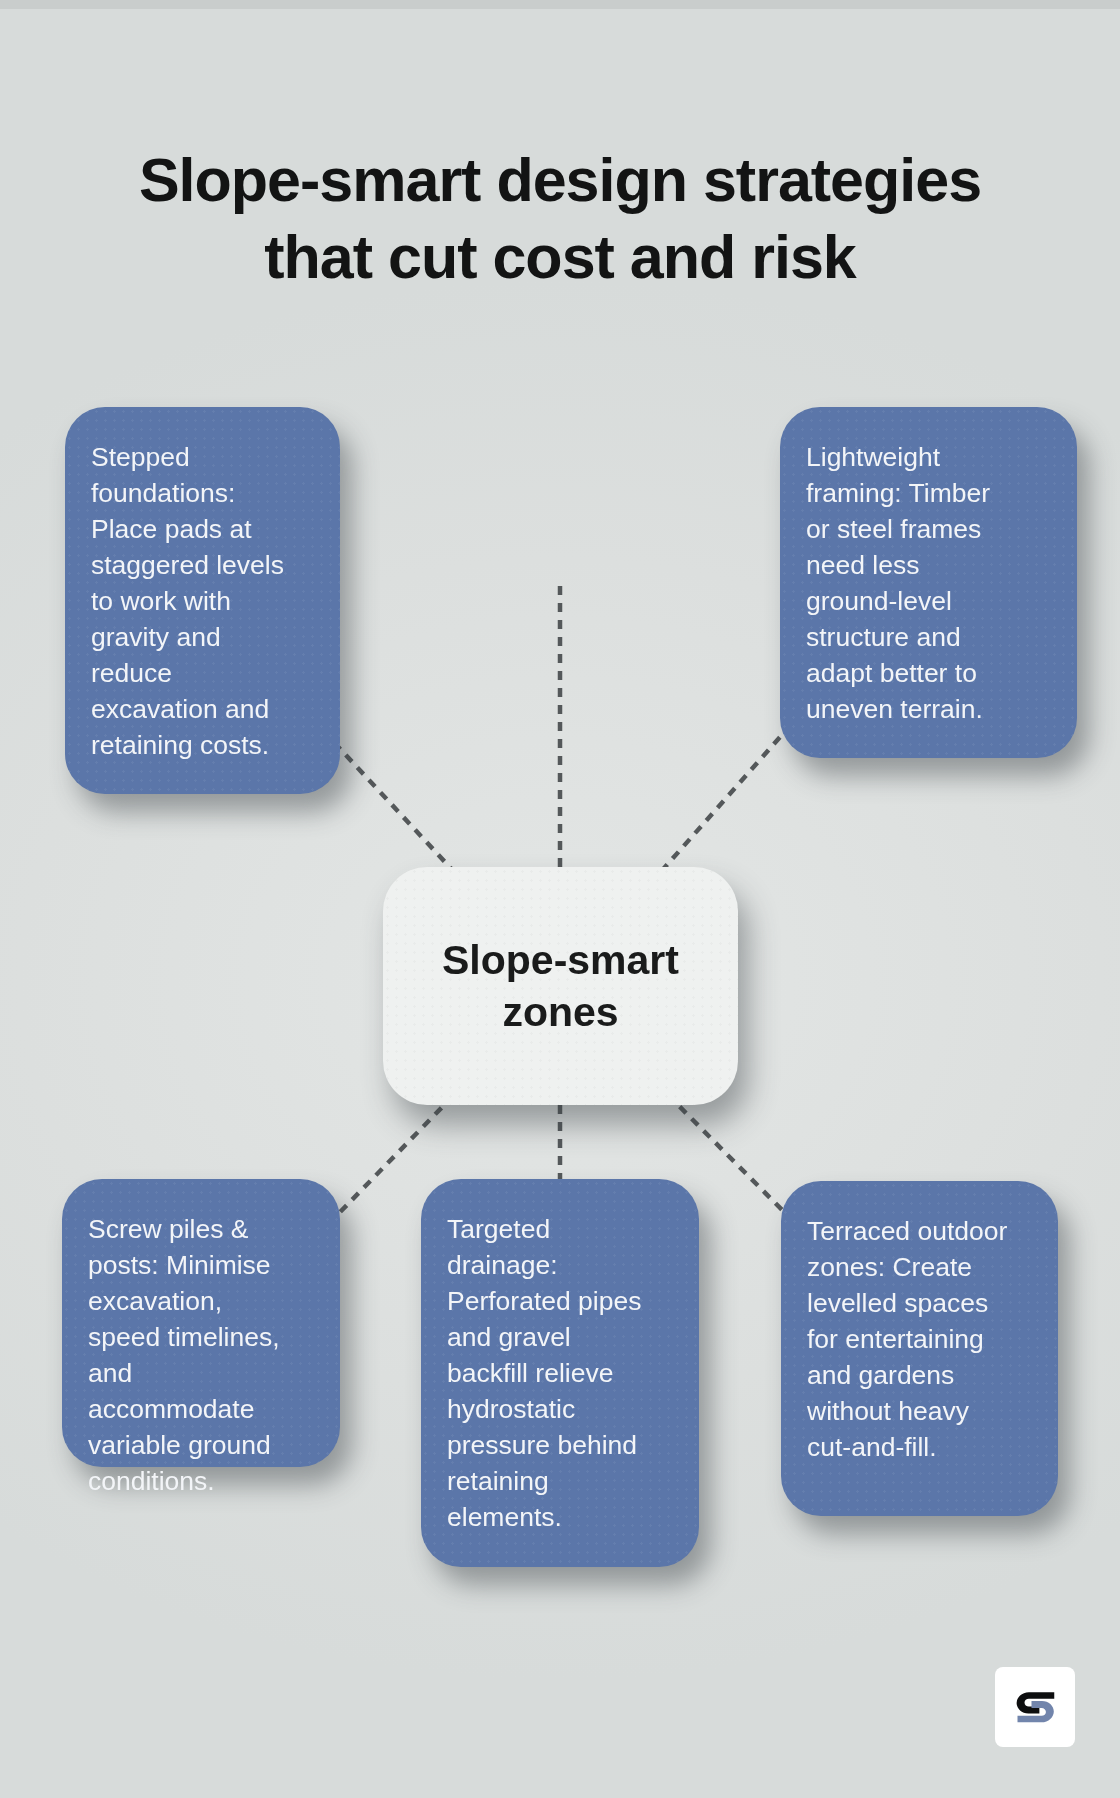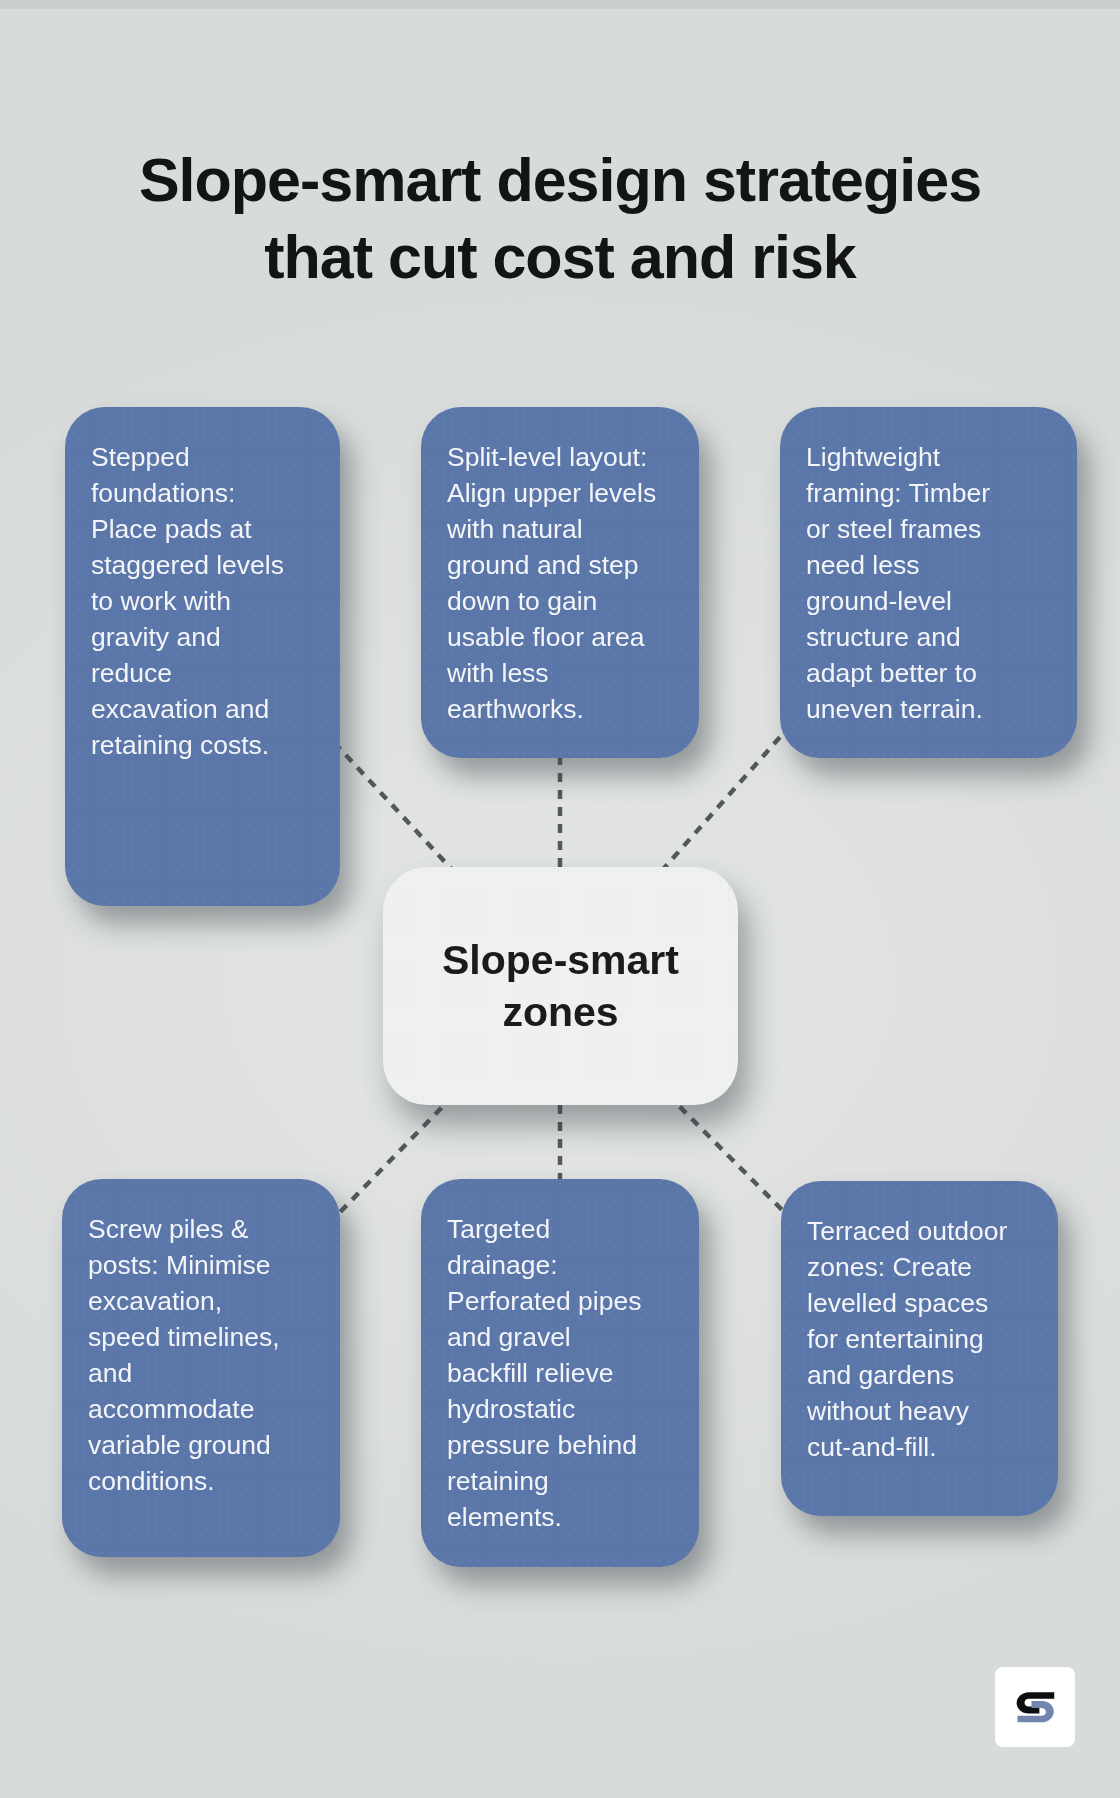--- a/index.html
+++ b/index.html
@@ -38,24 +38,24 @@
     background:#eff1f0;
     background-image:radial-gradient(rgba(0,0,0,0.025) 1.2px, transparent 1.3px);
     background-size:9px 9px;
     border-radius:44px;
     box-shadow:10px 20px 30px rgba(60,66,72,0.45);
     display:flex;align-items:center;justify-content:center;
     text-align:center;
     font-size:41px;line-height:52px;font-weight:800;color:#1a1b1b;
     white-space:pre-line;
   }
-  .node-tl{left:65px; top:398px; width:275px;height:499px;}
+  .node-tl{left:65px; top:398px; width:275px;height:387px;}
   .node-tm{left:421px;top:398px; width:278px;height:351px;}
   .node-tr{left:780px;top:398px; width:297px;height:351px;}
-  .node-bl{left:62px; top:1170px;width:278px;height:378px;}
+  .node-bl{left:62px; top:1170px;width:278px;height:288px;}
   .node-bm{left:421px;top:1170px;width:278px;height:388px;}
   .node-br{left:781px;top:1172px;width:277px;height:335px;}
   .logo-tile{
     position:absolute;left:995px;top:1658px;width:80px;height:80px;
     background:#ffffff;border-radius:8px;
     display:flex;align-items:center;justify-content:center;
   }
 </style>
 </head>
 <body>
@@ -78,28 +78,20 @@
 
   <div class="node node-tl">Stepped
 foundations:
 Place pads at
 staggered levels
 to work with
 gravity and
 reduce
 excavation and
 retaining costs.</div>
-  <div class="node node-tm">Split-level layout:
-Align upper levels
-with natural
-ground and step
-down to gain
-usable floor area
-with less
-earthworks.</div>
   <div class="node node-tr">Lightweight
 framing: Timber
 or steel frames
 need less
 ground-level
 structure and
 adapt better to
 uneven terrain.</div>
   <div class="node node-bl">Screw piles &amp;
 posts: Minimise

